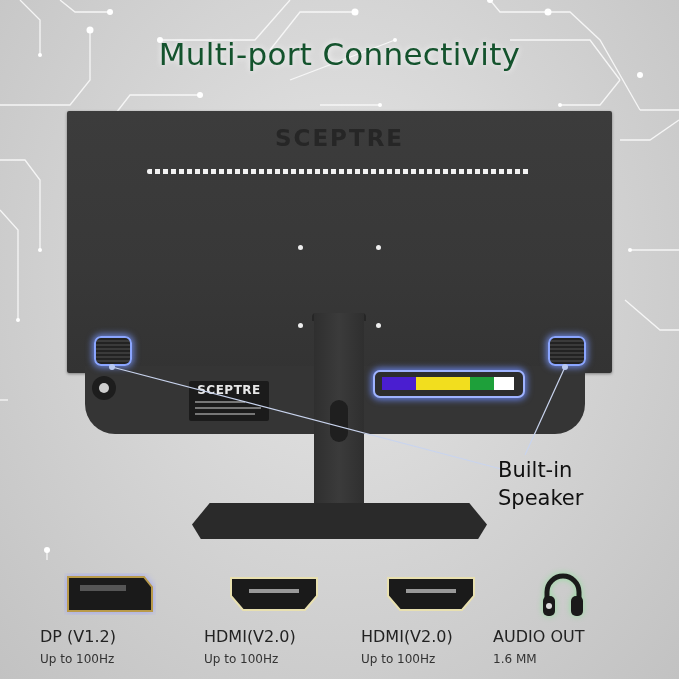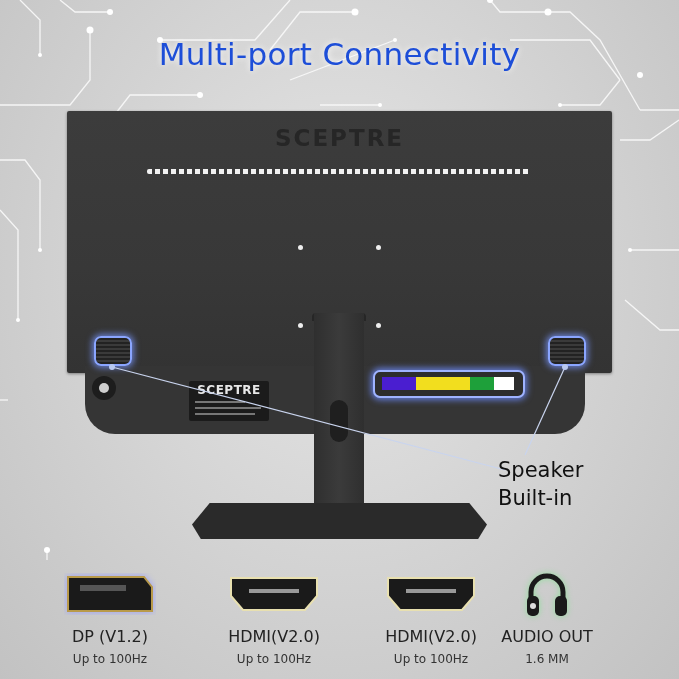--- a/index.html
+++ b/index.html
@@ -1,20 +1,20 @@
 <!DOCTYPE html>
 <html><head>
 <meta charset="utf-8">
 <style>
   html,body{margin:0;padding:0;}
   body{width:679px;height:679px;overflow:hidden;position:relative;
     background:radial-gradient(ellipse at 50% 40%, #e6e6e6 0%, #d2d2d2 55%, #c2c2c2 100%);
     font-family:"DejaVu Sans", sans-serif;}
   .circuit{position:absolute;left:0;top:0;width:679px;height:679px;}
-  .title{position:absolute;left:0;width:679px;top:36px;text-align:center;font-size:31px;color:#1d4ed8;letter-spacing:0.3px;
+  .title{position:absolute;left:0;width:679px;top:36px;text-align:center;font-size:31px;color:#14532d;letter-spacing:0.3px;
     text-shadow:0 0 6px rgba(255,255,255,0.9);}
   .monitor{position:absolute;left:67px;top:111px;width:545px;height:262px;background:linear-gradient(180deg,#3c3c3c 0%,#383838 60%,#333 100%);
     border-radius:2px;box-shadow:0 1px 3px rgba(0,0,0,0.4);}
   .lower{position:absolute;left:85px;top:366px;width:500px;height:68px;background:#353535;border-radius:0 0 30px 30px;}
   .brand-top{position:absolute;left:0;width:545px;top:14px;text-align:center;font-size:23px;font-weight:bold;color:#262626;letter-spacing:2px;font-family:"DejaVu Sans",sans-serif;}
   .vent{position:absolute;left:147px;top:169px;width:383px;height:5px;
     background:repeating-linear-gradient(90deg,#f2f2f2 0 5px,transparent 5px 8px);border-radius:2px;}
   .screw{position:absolute;width:5px;height:5px;border-radius:50%;background:#eee;}
   .speaker{position:absolute;width:34px;height:26px;border-radius:7px;background:
     repeating-linear-gradient(0deg,#222 0 2px,#3a3a3a 2px 4px);border:2px solid #8aa5ff;box-shadow:0 0 6px 2px rgba(120,150,255,0.75);}
@@ -25,21 +25,21 @@
     box-shadow:0 0 6px 2px rgba(110,140,255,0.8);}
   .ports .seg{position:absolute;top:5px;height:13px;}
   .stand-neck{position:absolute;left:314px;top:313px;width:50px;height:195px;background:linear-gradient(90deg,#2f2f2f,#3b3b3b 50%,#2f2f2f);}
   .stand-neck-top{position:absolute;left:312px;top:313px;width:54px;height:8px;background:#262626;border-radius:4px 4px 0 0;}
   .neck-slot{position:absolute;left:330px;top:400px;width:18px;height:42px;border-radius:9px;background:#1f1f1f;}
   .base{position:absolute;left:192px;top:503px;width:295px;height:36px;background:#2a2a2a;
     clip-path:polygon(6% 0,94% 0,100% 60%,97% 100%,3% 100%,0 60%);}
   .knob{position:absolute;left:92px;top:376px;width:24px;height:24px;border-radius:50%;background:#1d1d1d;}
   .knob i{position:absolute;left:7px;top:7px;width:10px;height:10px;border-radius:50%;background:#cfcfcf;}
   .callout{position:absolute;left:498px;top:456px;font-size:21px;color:#111;line-height:28px;text-align:left;}
-  .feat{position:absolute;top:570px;width:140px;text-align:center;}
+  .feat{position:absolute;top:570px;width:140px;}
   .feat .icon{height:48px;display:flex;justify-content:center;align-items:center;}
   .feat .l1{font-size:16px;color:#222;margin-top:8px;line-height:22px;}
   .feat .l2{font-size:12px;color:#333;line-height:22px;}
 </style>
 </head>
 <body>
 
 <svg class="circuit" viewBox="0 0 679 679">
   <g stroke="#fafafa" stroke-width="1.3" fill="none" opacity="0.9">
     <polyline points="20,0 40,20 40,55"></polyline>
@@ -124,22 +124,22 @@
 <svg class="circuit" viewBox="0 0 679 679">
   <g stroke="#c9d4ee" stroke-width="1.2" fill="none">
     <line x1="112" y1="367" x2="505" y2="470"></line>
     <line x1="565" y1="367" x2="525" y2="455"></line>
   </g>
   <circle cx="112" cy="367" r="3" fill="#b8c8f0"></circle>
   <circle cx="565" cy="367" r="3" fill="#b8c8f0"></circle>
 </svg>
 
 <div class="callout">
+  <div>Built-in</div>
   <div>Speaker</div>
-  <div>Built-in</div>
 </div>
 
 <div class="feat" style="left:40px">
   <div class="icon">
     <svg width="92" height="42" viewBox="0 0 92 42">
       <path d="M4 4 H80 L88 14 V38 H4 Z" fill="#1a1a1a" stroke="#b89a4a" stroke-width="2" style="filter:drop-shadow(0 0 3px #9aa0ff)"></path>
       <rect x="16" y="12" width="46" height="6" fill="#555"></rect>
     </svg>
   </div>
   <div class="l1">DP (V1.2)</div>
@@ -161,21 +161,21 @@
   <div class="icon">
     <svg width="94" height="40" viewBox="0 0 94 40">
       <path d="M4 4 H90 V22 L78 36 H16 L4 22 Z" fill="#1a1a1a" stroke="#e8e0b0" stroke-width="2"></path>
       <rect x="22" y="15" width="50" height="4" fill="#999"></rect>
     </svg>
   </div>
   <div class="l1">HDMI(V2.0)</div>
   <div class="l2">Up to 100Hz</div>
 </div>
 
-<div class="feat" style="left:477px">
+<div class="feat" style="left:493px">
   <div class="icon">
     <svg width="44" height="48" viewBox="0 0 44 48" style="filter:drop-shadow(0 0 3px #8fe09a)">
       <path d="M6 30 V22 A16 16 0 0 1 38 22 V30" fill="none" stroke="#1a1a1a" stroke-width="5"></path>
       <rect x="2" y="26" width="12" height="20" rx="5" fill="#1a1a1a"></rect>
       <rect x="30" y="26" width="12" height="20" rx="5" fill="#1a1a1a"></rect>
       <circle cx="8" cy="36" r="3" fill="#ddd"></circle>
     </svg>
   </div>
   <div class="l1">AUDIO OUT</div>
   <div class="l2">1.6 MM</div>

